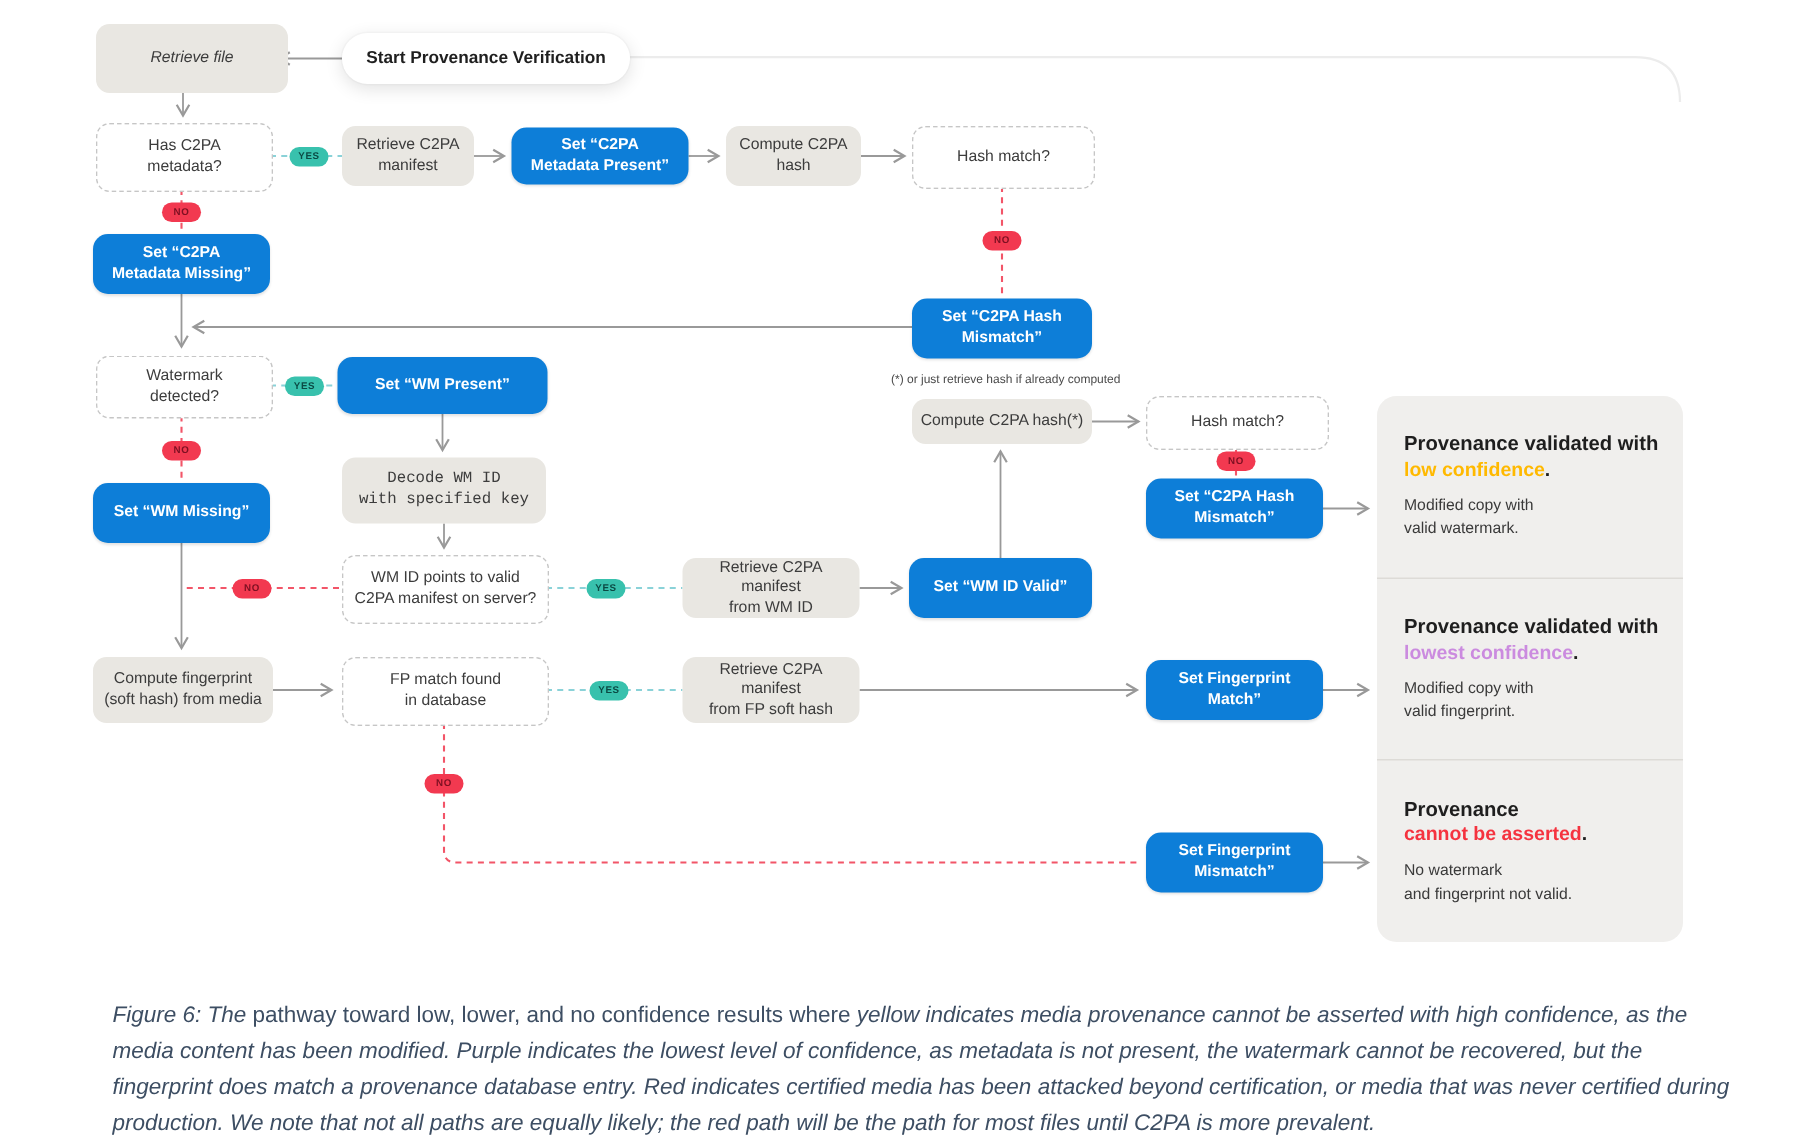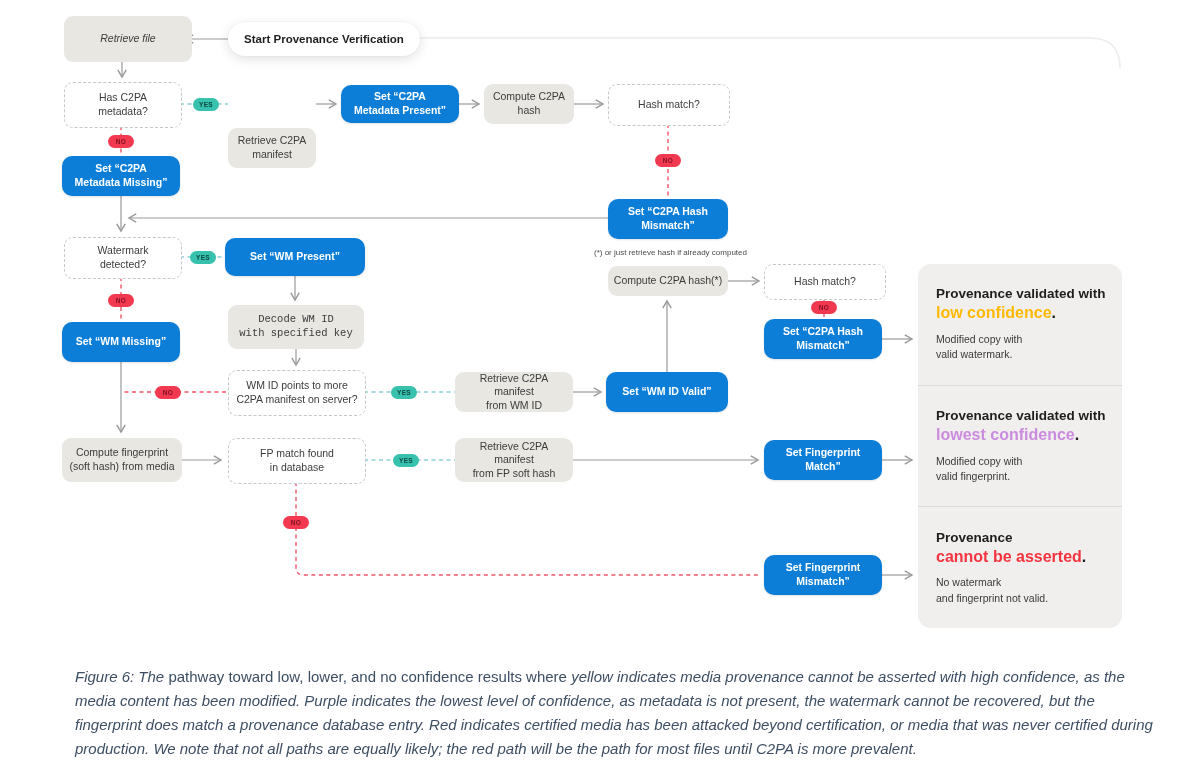--- a/index.html
+++ b/index.html
@@ -20,21 +20,21 @@
         letter-spacing:.4px;z-index:3;}
   .pill.yes{background:#38c1ad;color:#0b4a44;}
   .pill.no{background:#f23950;color:#7e1022;}
   .footnote{position:absolute;font-size:8px;color:#4a4a4a;white-space:nowrap;}
   .outcomes{position:absolute;left:918px;top:264px;width:204px;height:364px;
         background:#f0efed;border-radius:13px;display:flex;flex-direction:column;}
   .outcome{flex:1;display:flex;flex-direction:column;justify-content:center;
         padding:10px 16px 10px 18px;box-sizing:border-box;}
   .outcome + .outcome{border-top:1px solid #dddbd7;}
   .outcome h3{margin:0;font-size:13.5px;color:#1e1e1e;line-height:1.25;}
-  .outcome .hl{font-size:16px;font-weight:bold;line-height:1.3;margin-bottom:8px;}
+  .outcome .hl{font-size:13px;font-weight:bold;line-height:1.3;margin-bottom:8px;}
   .outcome .hl .dot{color:#1e1e1e;}
   .outcome .sub{font-size:10.5px;color:#3a3a3a;line-height:1.45;white-space:pre-line;}
   .caption{position:absolute;left:75px;top:650px;width:1090px;font-size:15px;
         line-height:24px;color:#3d4e63;}
   .caption .it{font-style:italic;}
   .caption .up{font-style:normal;}
 </style>
 </head>
 <body>
 
@@ -91,21 +91,21 @@
       <span class="lbl">Retrieve file</span>
     </div>
   <div class="node startpill" style="left:228px;top:22px;width:192px;height:34px;">
       <span class="lbl">Start Provenance Verification</span>
     </div>
 
   <div class="node dashed" style="left:64px;top:82px;width:116px;height:44px;">
       <span class="lbl">Has C2PA
 metadata?</span>
     </div>
-  <div class="node gray" style="left:228px;top:84px;width:88px;height:40px;margin-top:44px;">
+  <div class="node gray" style="left:228px;top:84px;width:88px;height:40px;">
       <span class="lbl">Retrieve C2PA
 manifest</span>
     </div>
   <div class="node blue" style="left:341px;top:85px;width:118px;height:38px;">
       <span class="lbl">Set “C2PA
 Metadata Present”</span>
     </div>
   <div class="node gray" style="left:484px;top:84px;width:90px;height:40px;">
       <span class="lbl">Compute C2PA
 hash</span>
@@ -128,21 +128,21 @@
 detected?</span>
     </div>
   <div class="node blue" style="left:225px;top:238px;width:140px;height:38px;">
       <span class="lbl">Set “WM Present”</span>
     </div>
   <div class="node gray" style="left:228px;top:305px;width:136px;height:44px;font-family:Liberation Mono, monospace;">
       <span class="lbl">Decode WM ID
 with specified key</span>
     </div>
   <div class="node dashed" style="left:228px;top:370px;width:136px;height:44px;">
-      <span class="lbl">WM ID points to more
+      <span class="lbl">WM ID points to valid
 C2PA manifest on server?</span>
     </div>
   <div class="node gray" style="left:455px;top:372px;width:118px;height:40px;">
       <span class="lbl">Retrieve C2PA manifest
 from WM ID</span>
     </div>
   <div class="node blue" style="left:606px;top:372px;width:122px;height:40px;">
       <span class="lbl">Set “WM ID Valid”</span>
     </div>
 

